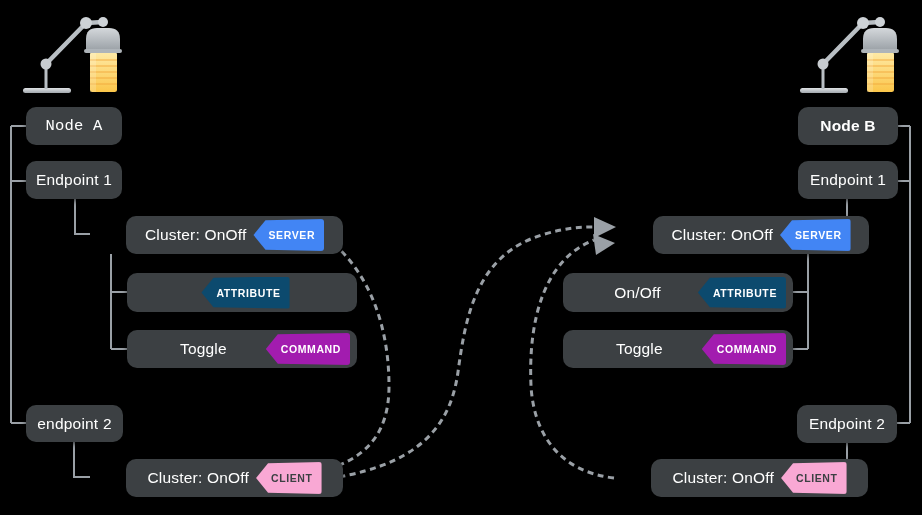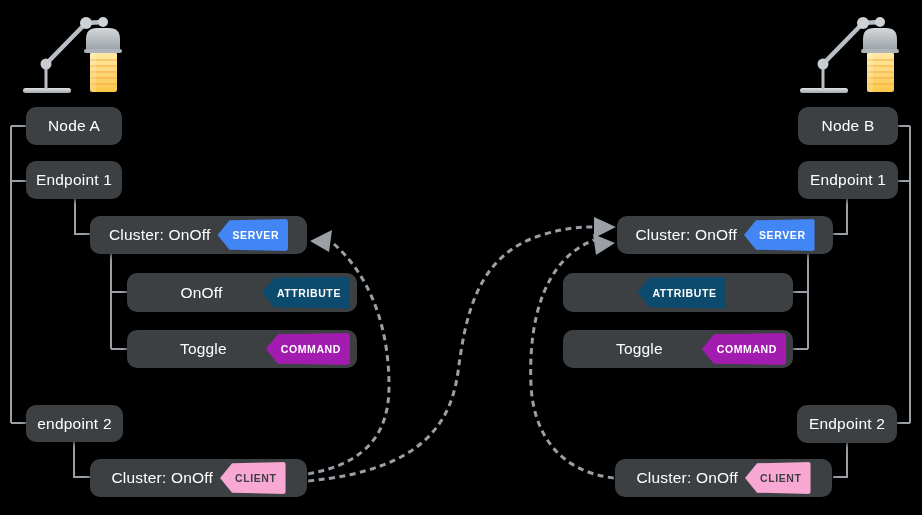--- a/index.html
+++ b/index.html
@@ -13,44 +13,44 @@
   .lamp { position: absolute; width: 120px; height: 95px; }
   .lamp-a { left: 20px; top: 5px; }
   .lamp-b { left: 797px; top: 5px; }
   .box {
     position: absolute; background: #3c4043; color: #ffffff;
     border-radius: 10px; display: flex; align-items: center;
     justify-content: center; font-size: 15.5px; font-weight: 500;
     letter-spacing: 0.2px; box-shadow: 0 2px 5px rgba(0,0,0,0.65);
     white-space: nowrap;
   }
-  .cluster { gap: 7px; padding: 0 8px; }
+  .cluster { gap: 7px; padding: 0 8px; margin-left: 36px; }
   .leafbox { padding: 0 7px 0 14px; }
   .leafbox .leaf-label { flex: 1; text-align: center; }
   .badge {
     display: inline-flex; align-items: center; justify-content: center;
     height: 32px; font-size: 10.5px; font-weight: 700;
     letter-spacing: 0.6px; color: #ffffff;
     padding: 0 9px 0 15px; border-radius: 3px;
     clip-path: polygon(0 50%, 12px 4%, 100% 0, 100% 100%, 12px 96%);
   }
   .badge-server    { background: #4285f4; }
   .badge-attribute { background: #0c4a6e; }
   .badge-command   { background: #a21caf; }
   .badge-client    { background: #f9a8d4; color: #3c4043; }
 
   
-  .b-na  { left: 26px;  top: 107px; width: 96px;  height: 38px; }
+  .b-na  { left: 26px;  top: 107px; width: 96px;  height: 38px; font-family: Liberation Mono, monospace; }
   .b-ae1 { left: 26px;  top: 161px; width: 96px;  height: 38px; }
   .b-acs { left: 90px;  top: 216px; width: 217px; height: 38px; }
   .b-aat { left: 127px; top: 273px; width: 230px; height: 39px; }
   .b-acm { left: 127px; top: 330px; width: 230px; height: 38px; }
   .b-ae2 { left: 26px;  top: 405px; width: 97px;  height: 37px; }
   .b-acc { left: 90px;  top: 459px; width: 217px; height: 38px; }
-  .b-nb  { left: 798px; top: 107px; width: 100px; height: 38px; }
+  .b-nb  { left: 798px; top: 107px; width: 100px; height: 38px; font-weight: bold; }
   .b-be1 { left: 798px; top: 161px; width: 100px; height: 38px; }
   .b-bcs { left: 617px; top: 216px; width: 216px; height: 38px; }
   .b-bat { left: 563px; top: 273px; width: 230px; height: 39px; }
   .b-bcm { left: 563px; top: 330px; width: 230px; height: 38px; }
   .b-be2 { left: 797px; top: 405px; width: 100px; height: 38px; }
   .b-bcc { left: 615px; top: 459px; width: 217px; height: 38px; }
 </style>
 </head>
 <body>
 
@@ -165,21 +165,20 @@
     <span>Node A</span>
   </div>
   <div class="box b-ae1">
     <span>Endpoint 1</span>
   </div>
   <div class="box cluster b-acs">
     <span>Cluster: OnOff</span>
     <span class="badge badge-server">SERVER</span>
   </div>
   <div class="box leafbox b-aat">
-    <span class="leaf-label">OnOff</span>
     <span class="badge badge-attribute">ATTRIBUTE</span>
   </div>
   <div class="box leafbox b-acm">
     <span class="leaf-label">Toggle</span>
     <span class="badge badge-command">COMMAND</span>
   </div>
   <div class="box b-ae2">
     <span>endpoint 2</span>
   </div>
   <div class="box cluster b-acc">
@@ -191,20 +190,21 @@
     <span>Node B</span>
   </div>
   <div class="box b-be1">
     <span>Endpoint 1</span>
   </div>
   <div class="box cluster b-bcs">
     <span>Cluster: OnOff</span>
     <span class="badge badge-server">SERVER</span>
   </div>
   <div class="box leafbox b-bat">
+    <span class="leaf-label">On/Off</span>
     <span class="badge badge-attribute">ATTRIBUTE</span>
   </div>
   <div class="box leafbox b-bcm">
     <span class="leaf-label">Toggle</span>
     <span class="badge badge-command">COMMAND</span>
   </div>
   <div class="box b-be2">
     <span>Endpoint 2</span>
   </div>
   <div class="box cluster b-bcc">

